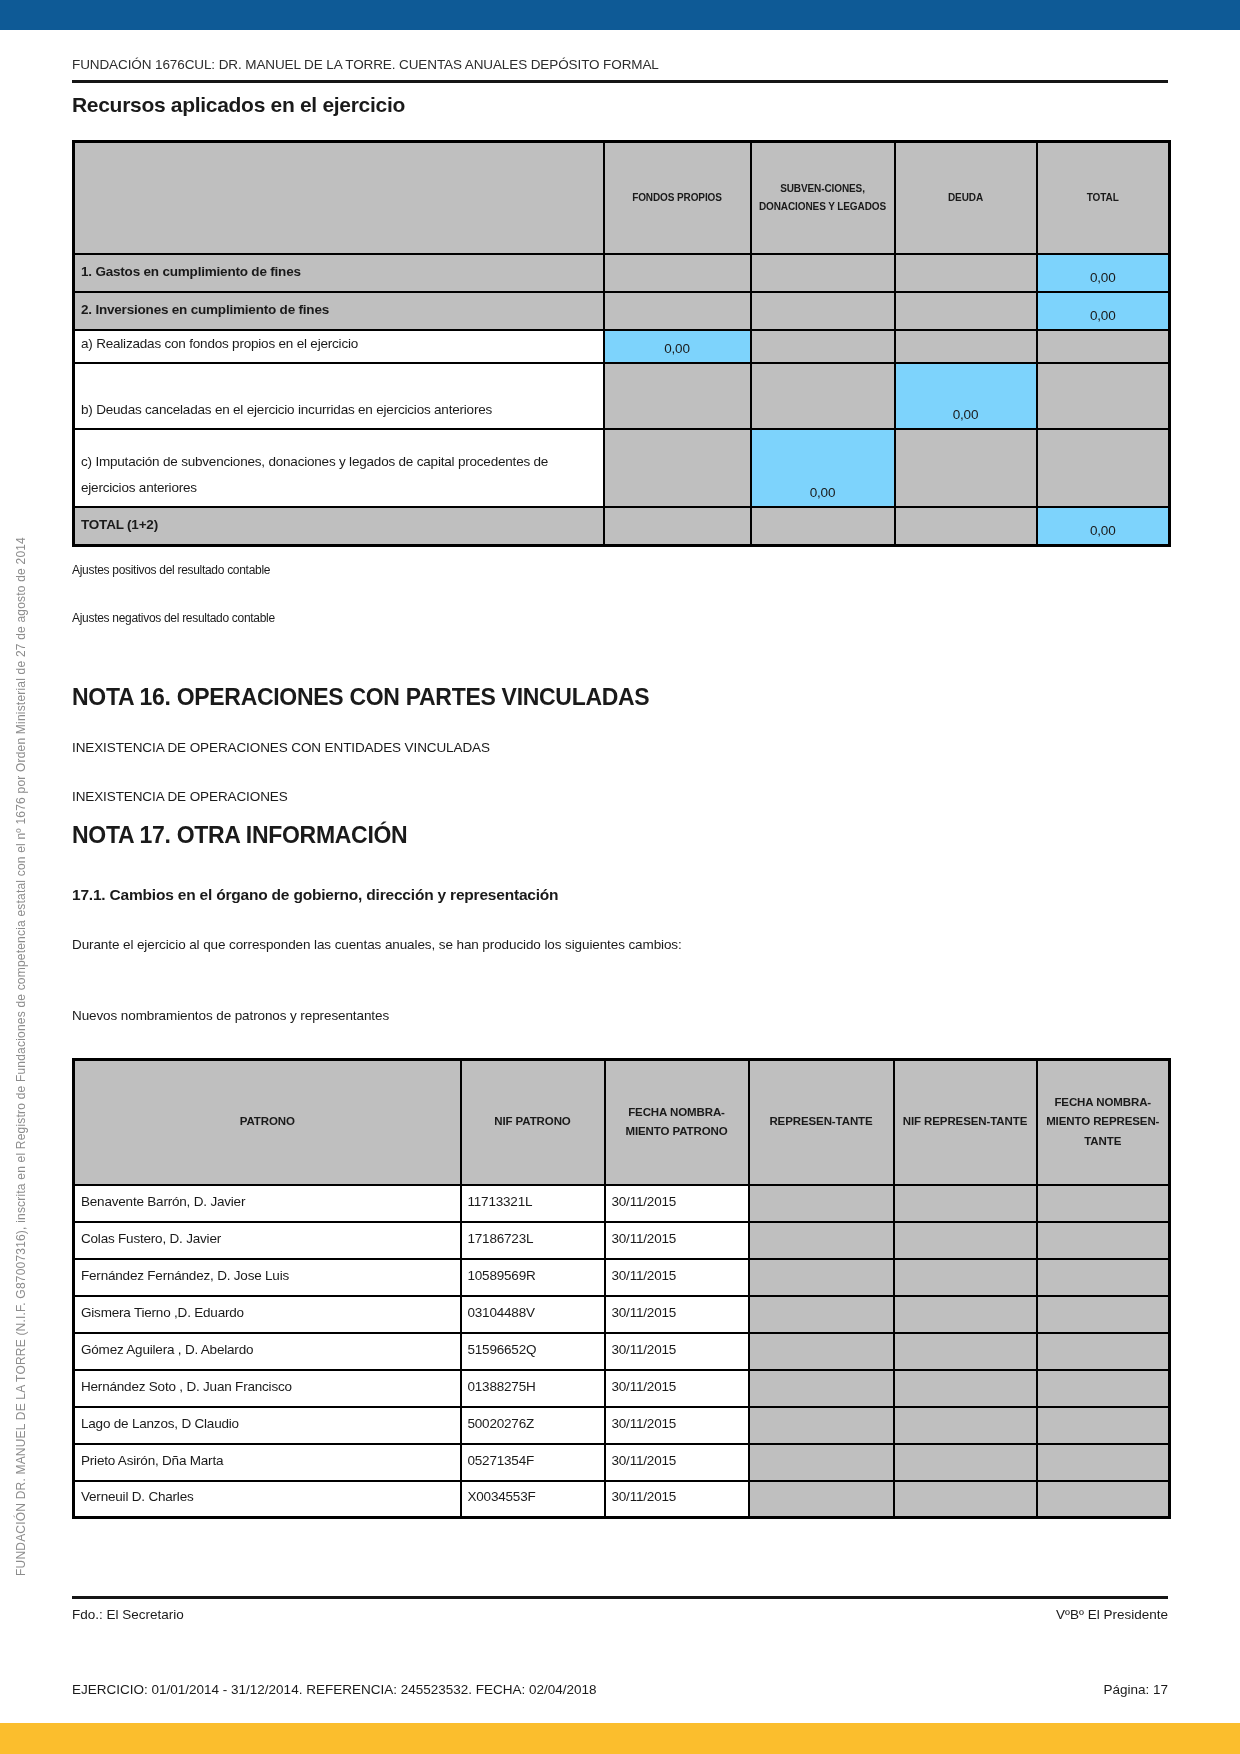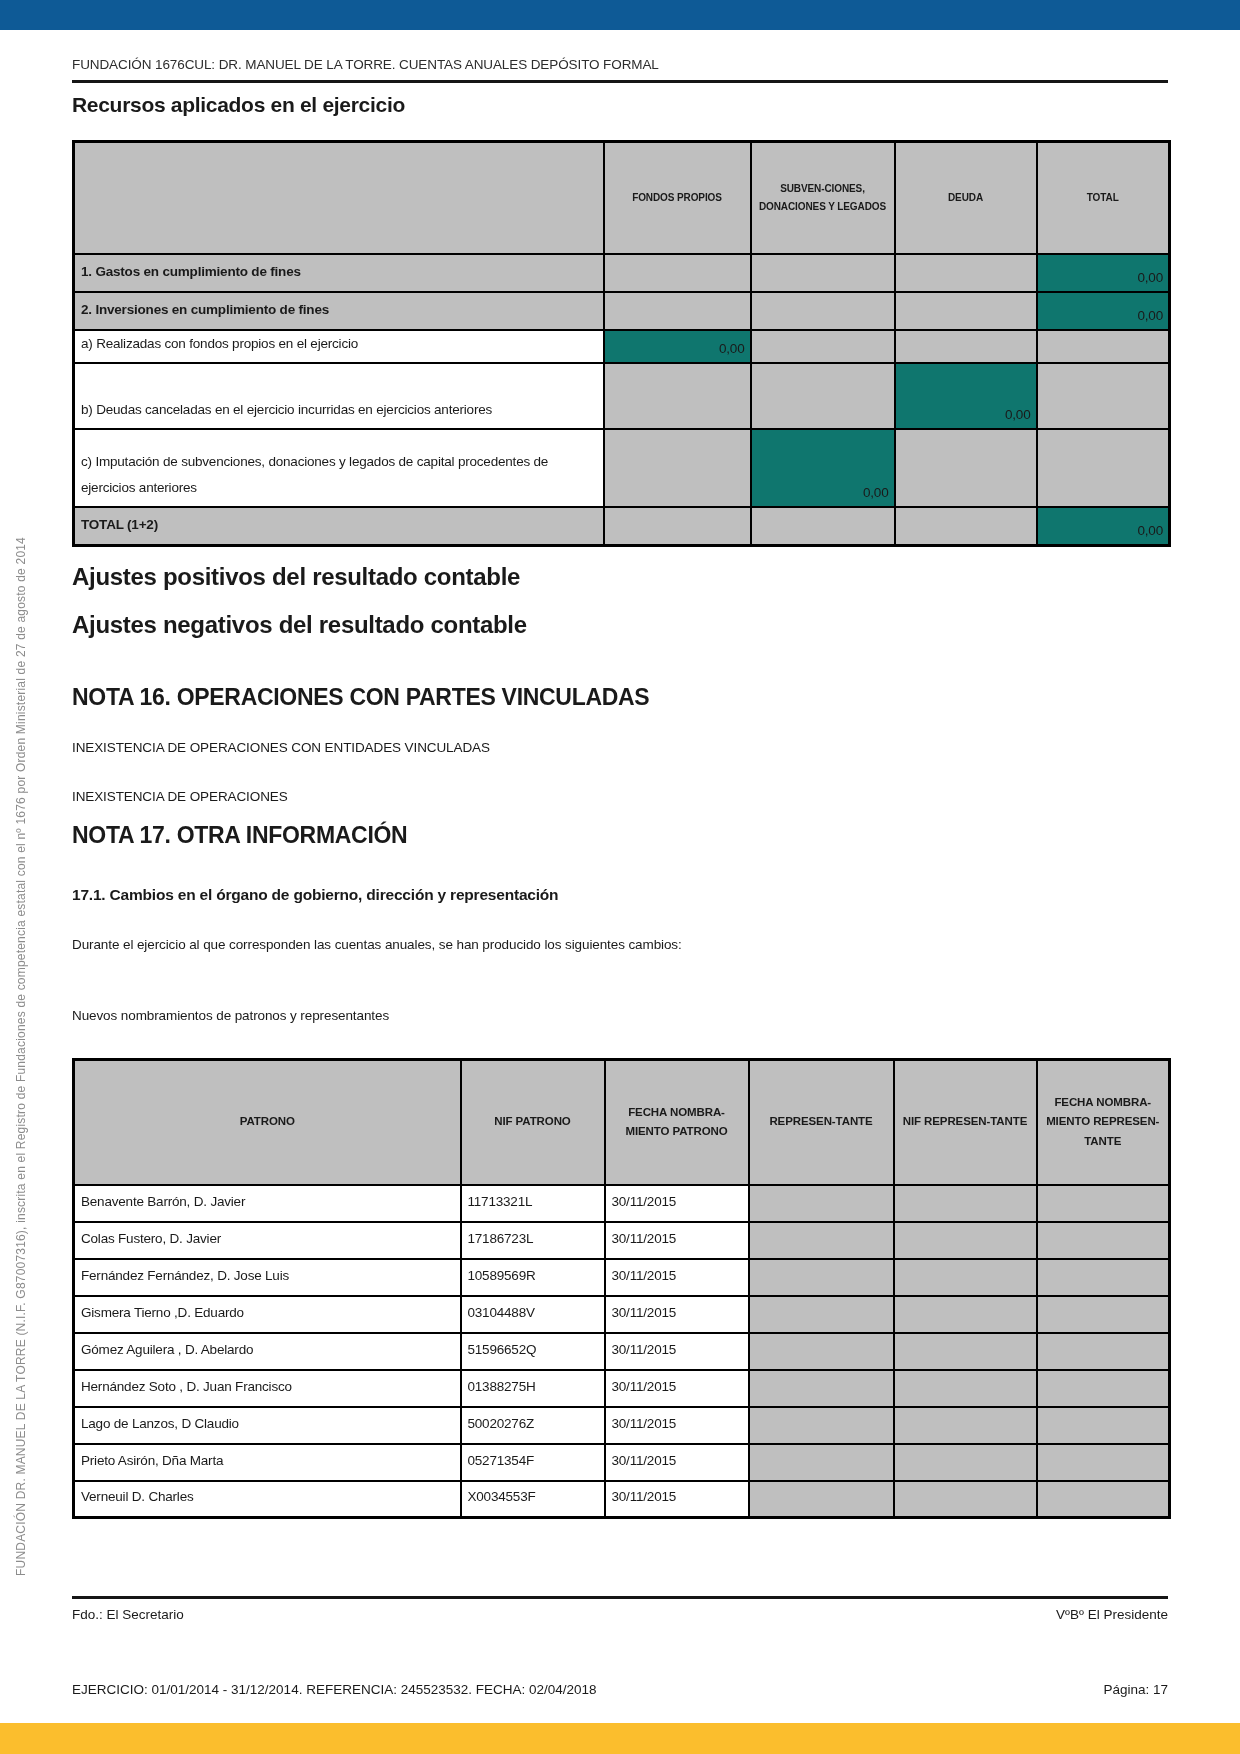--- a/index.html
+++ b/index.html
@@ -8,34 +8,34 @@
   .top-bar{position:absolute;top:0;left:0;width:100%;height:30px;background:#0E5A96}
   .bottom-bar{position:absolute;left:0;bottom:0;width:100%;height:31px;background:#FBBE2D}
 
   .side-text{position:absolute;left:14px;top:1576px;transform-origin:0 0;transform:rotate(-90deg);
              width:1280px;font-size:12px;color:#8C8C8C;letter-spacing:.2px;white-space:nowrap}
 
   .abs{position:absolute;left:72px;width:1096px}
   .doc-header{top:57px;font-size:13.5px;letter-spacing:-.1px;color:#2d2d2d}
   .header-rule{position:absolute;left:72px;top:80px;width:1096px;height:3px;background:#151515}
   .h-title{top:93px;font-size:21px;font-weight:bold;letter-spacing:-.3px;margin:0}
-  .h-ajustes{font-size:24px;font-weight:bold;letter-spacing:-.3px;margin:0}
+  .h-ajustes{font-size:12px;font-weight:normal;letter-spacing:-.3px;margin:0}
   .h-nota{font-size:23px;font-weight:bold;letter-spacing:-.3px;margin:0}
   .h-sub{font-size:15.5px;font-weight:bold;letter-spacing:-.2px;margin:0}
   .body-line{font-size:13.5px;letter-spacing:-.1px}
 
   table{border-collapse:collapse;table-layout:fixed;position:absolute;left:72px;border:3px solid #000}
   td,th{border:2px solid #000;overflow:hidden;font-size:13.5px;letter-spacing:-.2px;padding:0 5px}
   .gray{background:#BFBFBF}
   .white{background:#ffffff}
   .hdr th{background:#BFBFBF;text-align:center;vertical-align:middle;
           font-weight:bold;font-size:10px;line-height:1.8;letter-spacing:-.1px}
   .t2 .hdr th{font-size:11.5px;line-height:1.7}
   .lab{text-align:left;vertical-align:bottom;padding:0 6px 6px 6px;line-height:1.9}
-  .num{text-align:right;vertical-align:bottom;padding:0 5px 6px 5px;background:#0f766e}
+  .num{text-align:center;vertical-align:bottom;padding:0 5px 6px 5px;background:#7dd3fc}
   .bold{font-weight:bold}
 
   .t1{top:140px;width:1096px}
   .t2{top:1058px;width:1096px}
 
   .footer-rule{position:absolute;left:72px;top:1596px;width:1096px;height:3px;background:#151515}
   .fdo{position:absolute;left:72px;top:1607px;font-size:13.5px}
   .vobo{position:absolute;right:72px;top:1607px;font-size:13.5px;text-align:left}
   .ejline{position:absolute;left:72px;top:1682px;font-size:13.5px}
   .pagina{position:absolute;right:72px;top:1682px;font-size:13.5px;text-align:left}

